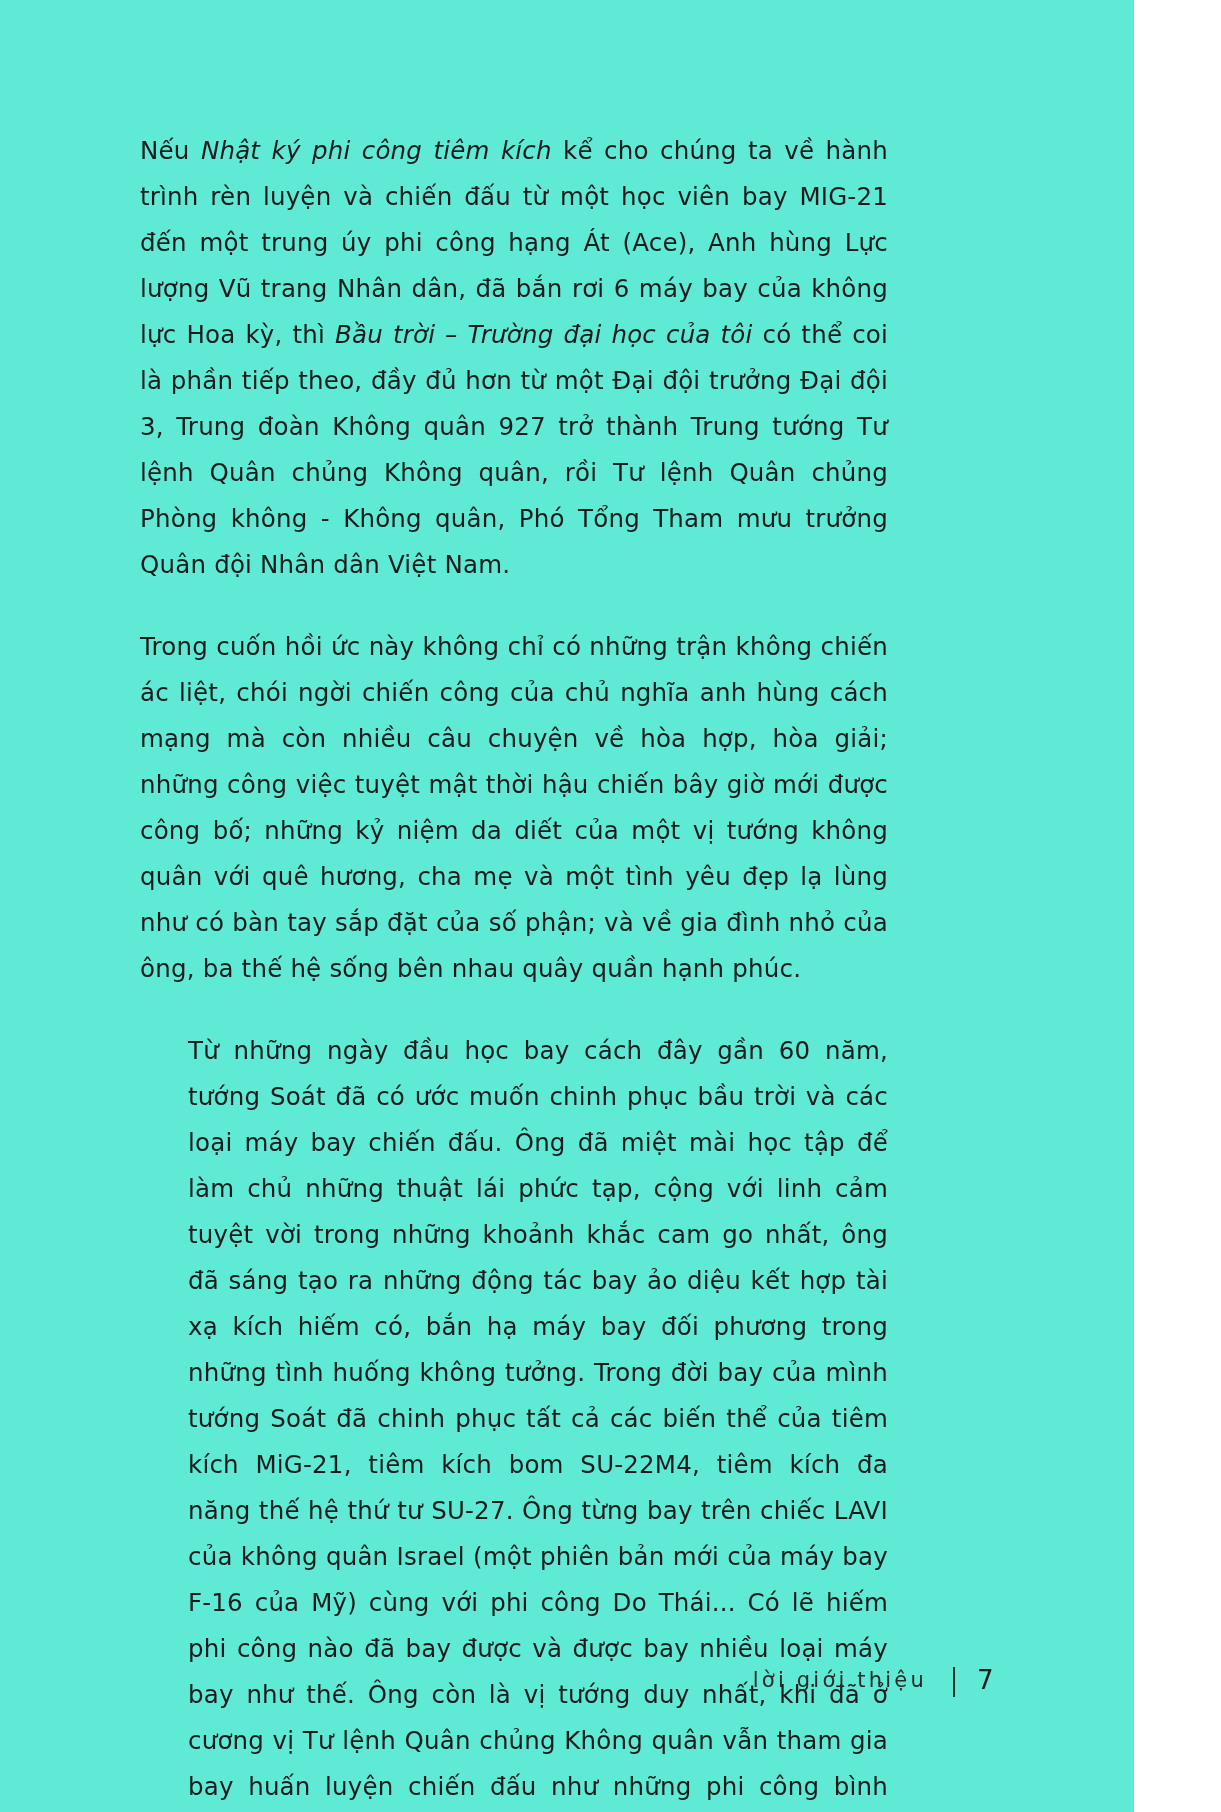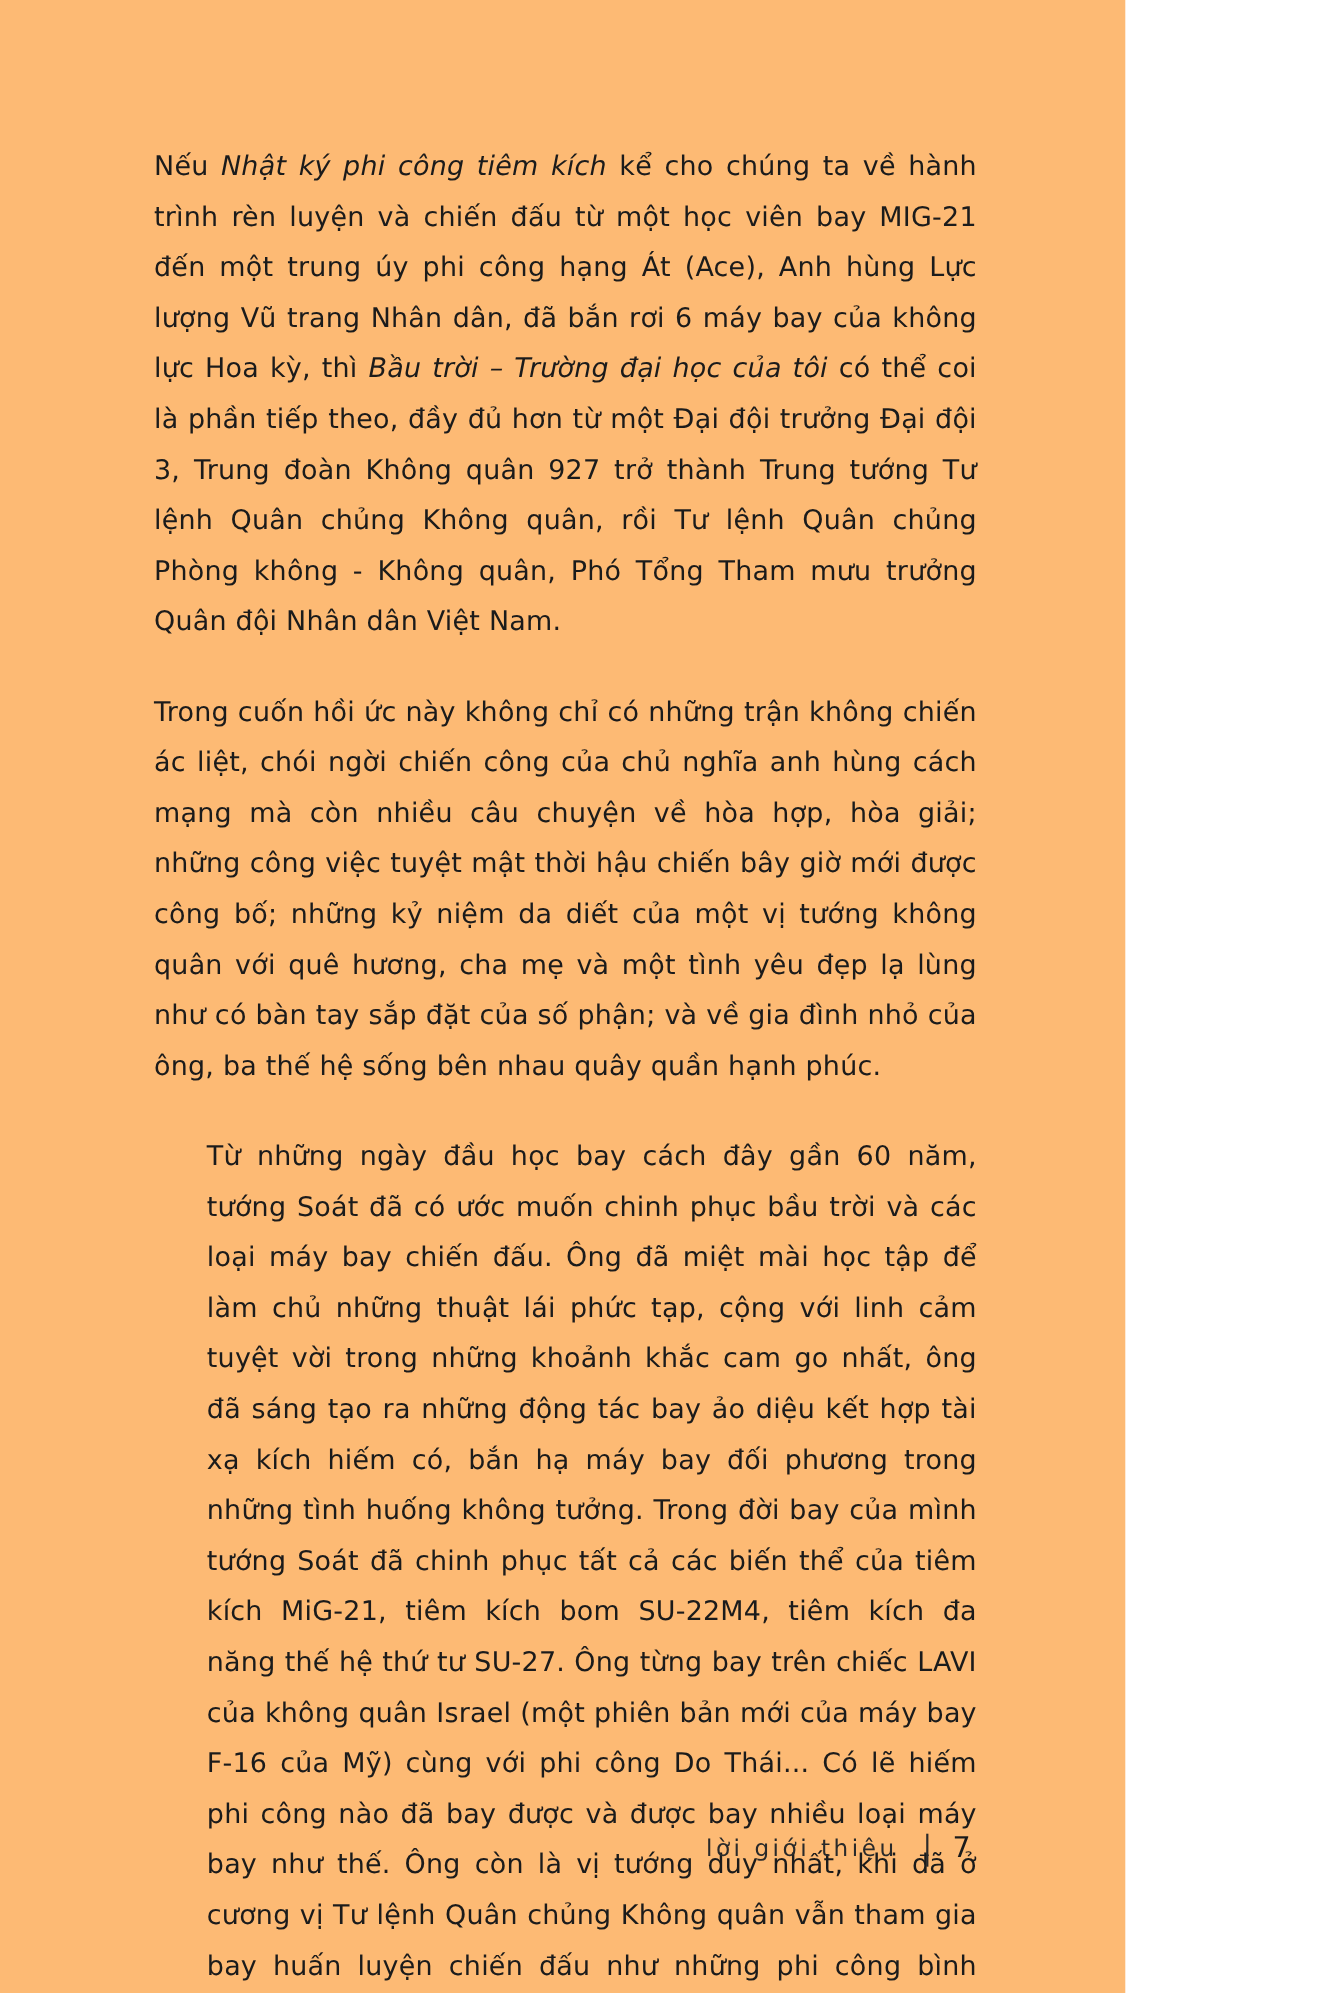--- a/index.html
+++ b/index.html
@@ -11,23 +11,23 @@
     width: 1221px;
     height: 1812px;
     position: relative;
     font-family: "DejaVu Sans", sans-serif;
     color: #1a1a1a;
     overflow: hidden;
   }
   .page {
     position: absolute;
     left: 0; top: 0;
-    width: 1023px;
+    width: 1134px;
     height: 1812px;
-    background: #fdba74;
+    background: #5eead4;
   }
   .content {
     position: absolute;
     left: 140px;
     top: 128px;
     width: 748px;
   }
   p.para {
     margin: 0 0 36px 0;
     font-size: 24.5px;

